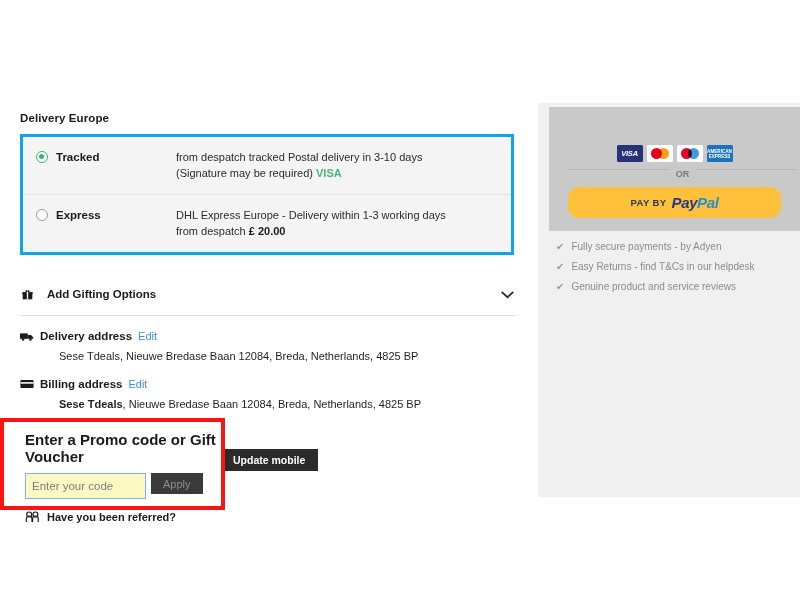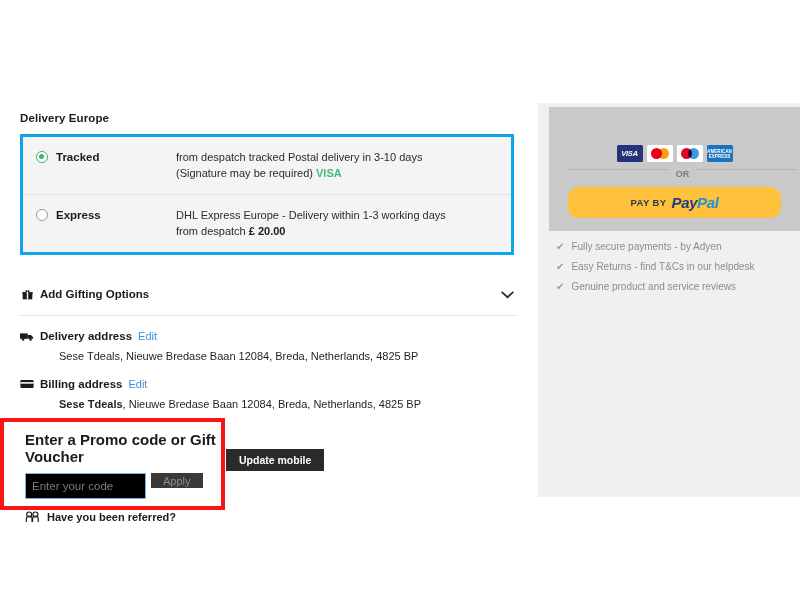--- a/index.html
+++ b/index.html
@@ -100,21 +100,21 @@
     display: flex;
     align-items: center;
     justify-content: space-between;
     border-bottom: 1px solid #e4e4e4;
     padding: 14px 2px 12px 2px;
     margin-top: 16px;
   }
   .gifting-left {
     display: flex;
     align-items: center;
-    gap: 7px;
+    gap: 14px;
   }
   .gifting-label {
     font-size: 11.5px;
     font-weight: bold;
   }
   .chevron {
     color: #2b2b2b;
   }
 
   
@@ -144,21 +144,21 @@
   
   .mobile-label {
     font-size: 11px;
     color: #1f1f1f;
     margin-top: 19px;
   }
   .mobile-row {
     display: flex;
     align-items: stretch;
     margin-top: 6px;
-    gap: 10px;
+    gap: 4px;
   }
   .mobile-input {
     width: 196px;
     height: 22px;
     background: #ededed;
     border: 1px solid #e4e4e4;
     box-sizing: border-box;
     font-size: 11.5px;
     color: #8a8a8a;
     padding: 0 7px;
@@ -201,35 +201,35 @@
     display: flex;
     align-items: stretch;
     margin-top: 8px;
     gap: 5px;
   }
   .promo-input {
     width: 121px;
     height: 21px;
     box-sizing: border-box;
     border: 1px solid #7ab4e8;
-    background: #000000;
+    background: #fef9c3;
     font-size: 11.5px;
     color: #7d7d7d;
     padding: 12px 6px;
     font-family: "Liberation Sans", sans-serif;
     outline: none;
   }
   .promo-input::placeholder { color: #7d7d7d; }
   .btn-apply {
     background: #3a3a3a;
     color: #8d8d8d;
     font-size: 11px;
     border: none;
     padding: 0 12px;
-    height: 15px;
+    height: 21px;
     cursor: pointer;
     font-family: "Liberation Sans", sans-serif;
   }
   .referred-row {
     display: flex;
     align-items: center;
     gap: 7px;
     margin-top: 12px;
   }
   .referred-label {

